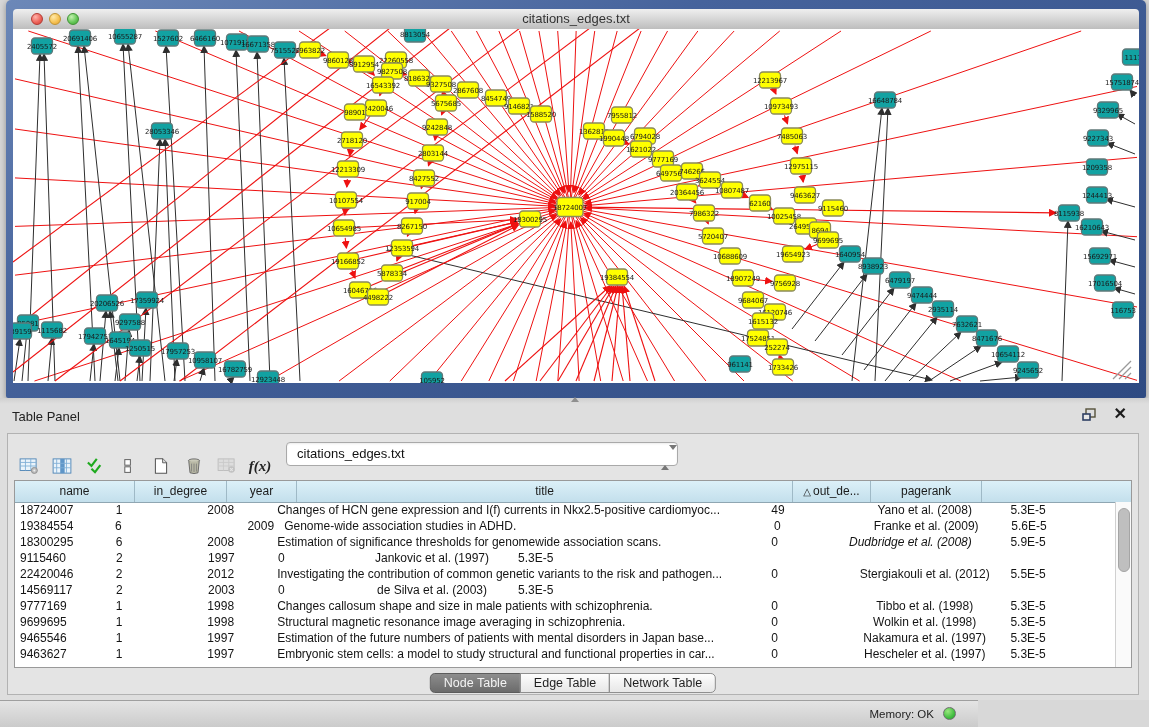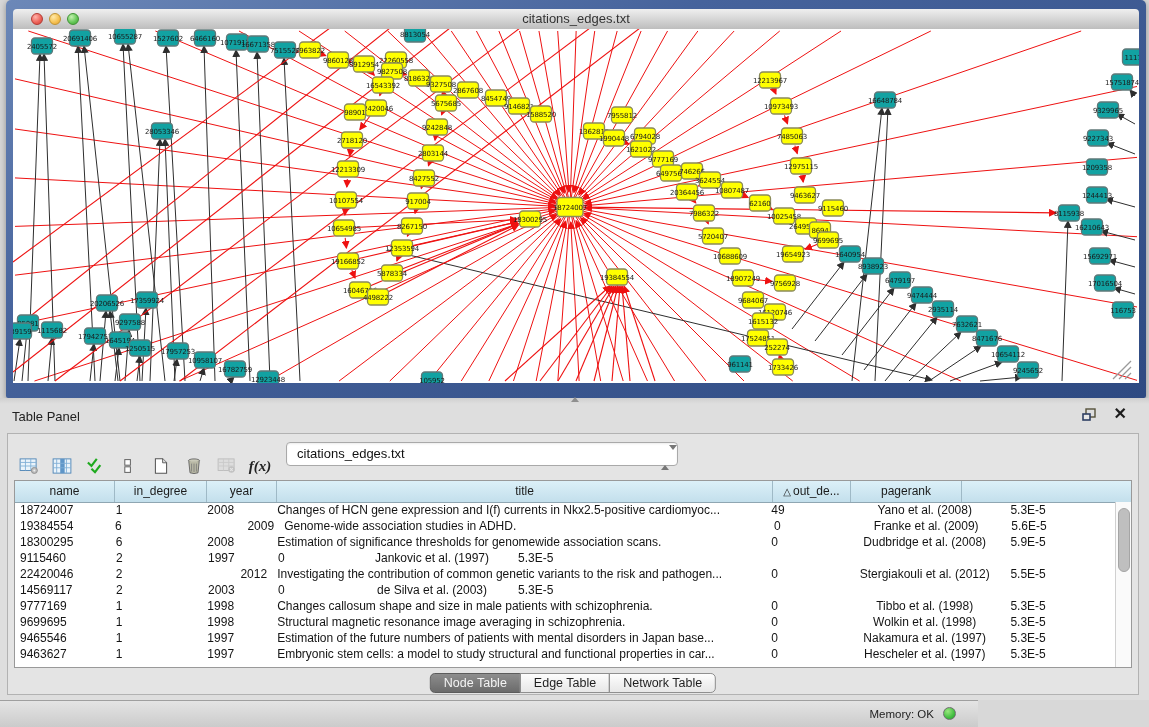--- a/index.html
+++ b/index.html
@@ -795,21 +795,21 @@
           <span class="fx">f(x)</span>
         </div>
       </div>
       <div class="combo">
         <span>citations_edges.txt</span>
         <span class="combo-arrows"><span class="up"></span><span class="dn"></span></span>
       </div>
 
       <div class="table-wrap">
         <div class="thead" id="thead">
-            <div class="th" style="width: 100px;">name</div>
+            <div class="th" style="width: 120px;">name</div>
             <div class="th" style="width: 92px;">in_degree</div>
             <div class="th" style="width: 70px;">year</div>
             <div class="th" style="width: 496px;">title</div>
             <div class="th" style="width: 78px;"><span class="sort-glyph">△</span>out_de...</div>
             <div class="th" style="width: 111px;">pagerank</div>
           </div>
         <div class="tbody" id="tbody">
             <div class="tr">
               <div class="td" style="width: 96px; text-align: left;">18724007</div>
               <div class="td" style="width: 92px; text-align: left;">1</div>
@@ -827,35 +827,35 @@
               <div class="td" style="width: 78px; text-align: left;">0</div>
               <div class="td" style="width: 162px; text-align: center;">Franke et al. (2009)</div>
               <div class="td" style="width: 111px; text-align: left;">5.6E-5</div>
             </div>
             <div class="tr">
               <div class="td" style="width: 96px; text-align: left;">18300295</div>
               <div class="td" style="width: 92px; text-align: left;">6</div>
               <div class="td" style="width: 70px; text-align: left;">2008</div>
               <div class="td" style="width: 496px; text-align: left;">Estimation of significance thresholds for genomewide association scans.</div>
               <div class="td" style="width: 78px; text-align: left;">0</div>
-              <div class="td" style="width: 162px; text-align: center;">Dudbridge et al. (2008)</div>
+              <div class="td" style="width: 162px;  font-style: italic;">Dudbridge et al. (2008)</div>
               <div class="td" style="width: 111px; text-align: left;">5.9E-5</div>
             </div>
             <div class="tr">
               <div class="td" style="width: 96px; text-align: left;">9115460</div>
               <div class="td" style="width: 92px; text-align: left;">2</div>
               <div class="td" style="width: 70px; text-align: left;">1997</div>
               <div class="td" style="width: 78px; text-align: left;">0</div>
               <div class="td" style="width: 162px; text-align: center;">Jankovic et al. (1997)</div>
               <div class="td" style="width: 111px; text-align: left;">5.3E-5</div>
             </div>
             <div class="tr">
               <div class="td" style="width: 96px; text-align: left;">22420046</div>
               <div class="td" style="width: 92px; text-align: left;">2</div>
-              <div class="td" style="width: 70px; text-align: right;">2012</div>
+              <div class="td" style="width: 70px; text-align: left;">2012</div>
               <div class="td" style="width: 496px; text-align: left;">Investigating the contribution of common genetic variants to the risk and pathogen...</div>
               <div class="td" style="width: 78px; text-align: left;">0</div>
               <div class="td" style="width: 162px; text-align: center;">Stergiakouli et al. (2012)</div>
               <div class="td" style="width: 111px; text-align: left;">5.5E-5</div>
             </div>
             <div class="tr">
               <div class="td" style="width: 96px; text-align: left;">14569117</div>
               <div class="td" style="width: 92px; text-align: left;">2</div>
               <div class="td" style="width: 70px; text-align: left;">2003</div>
               <div class="td" style="width: 78px; text-align: left;">0</div>

